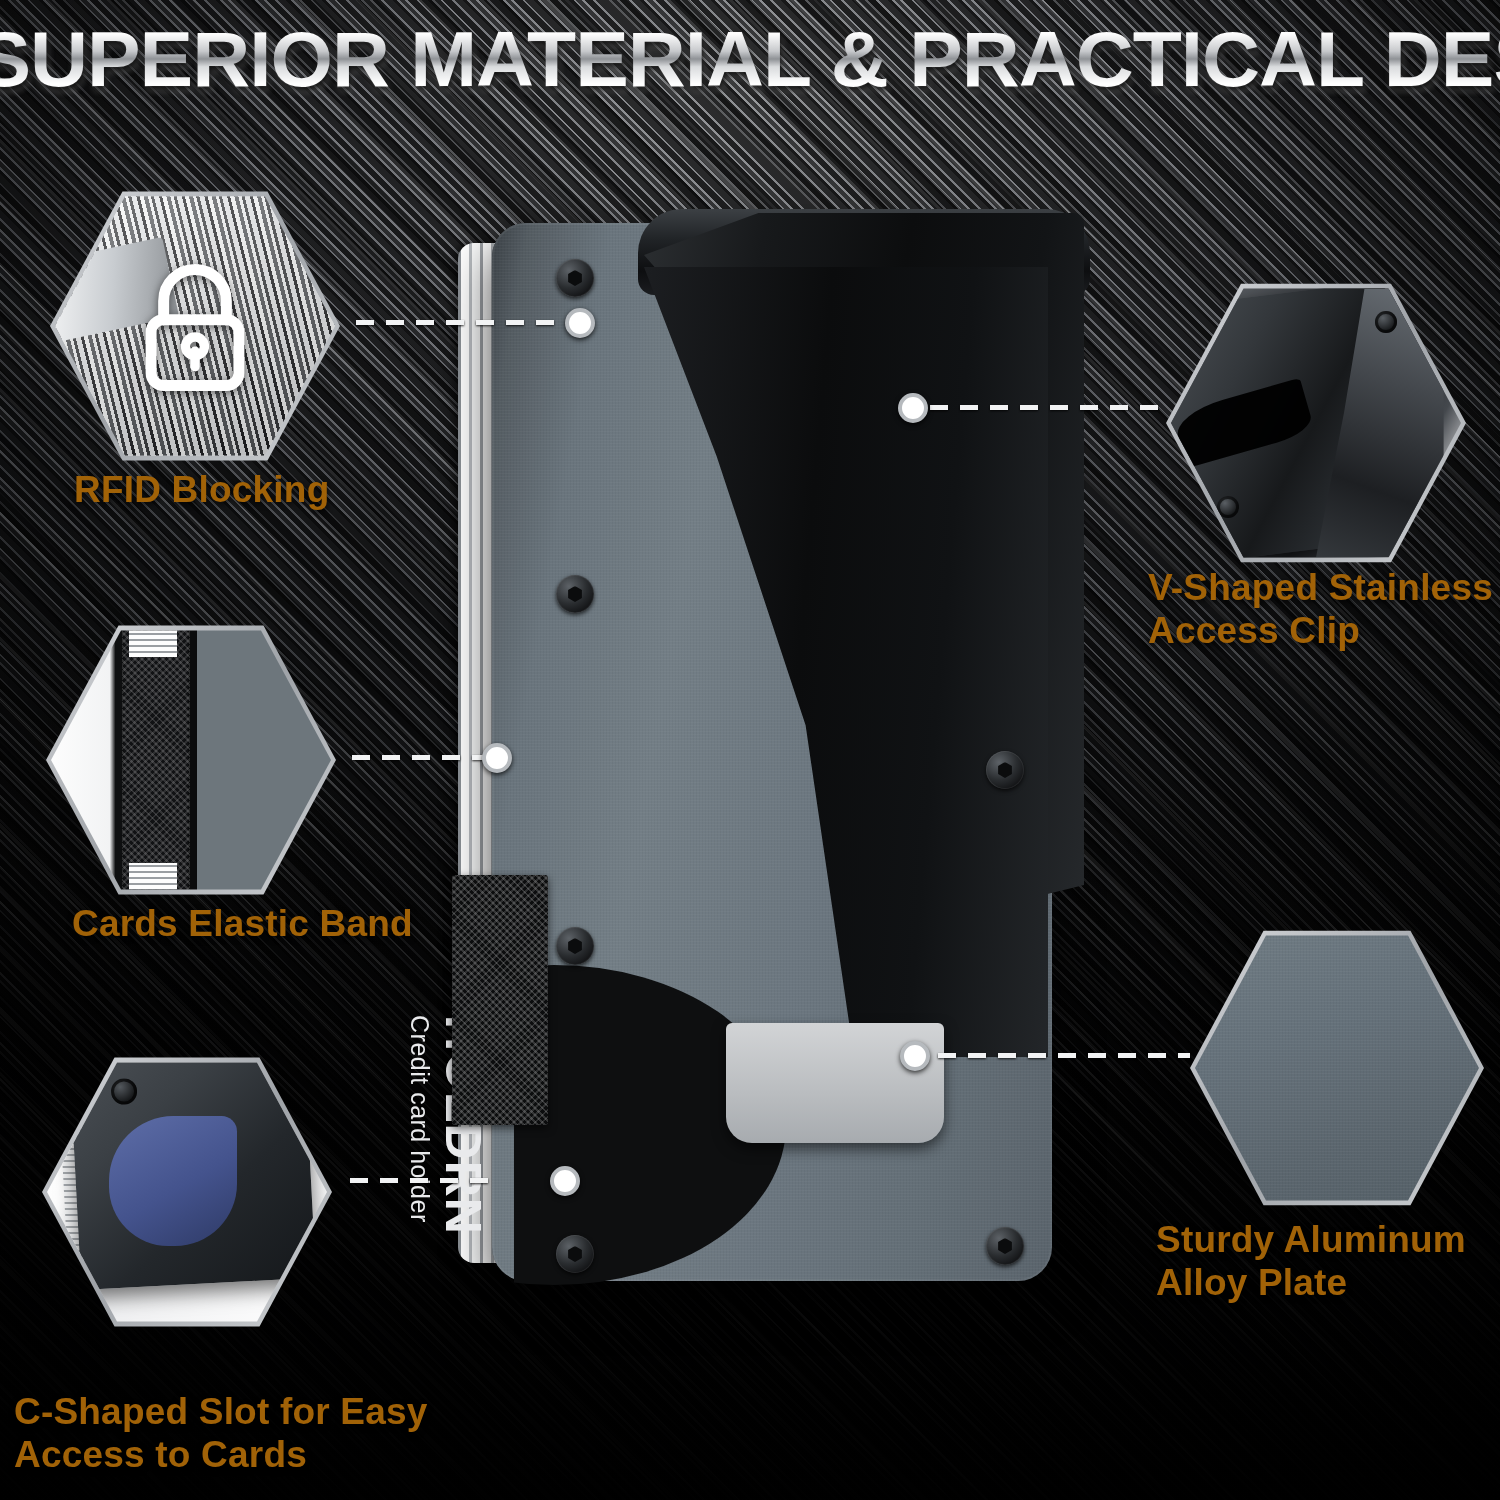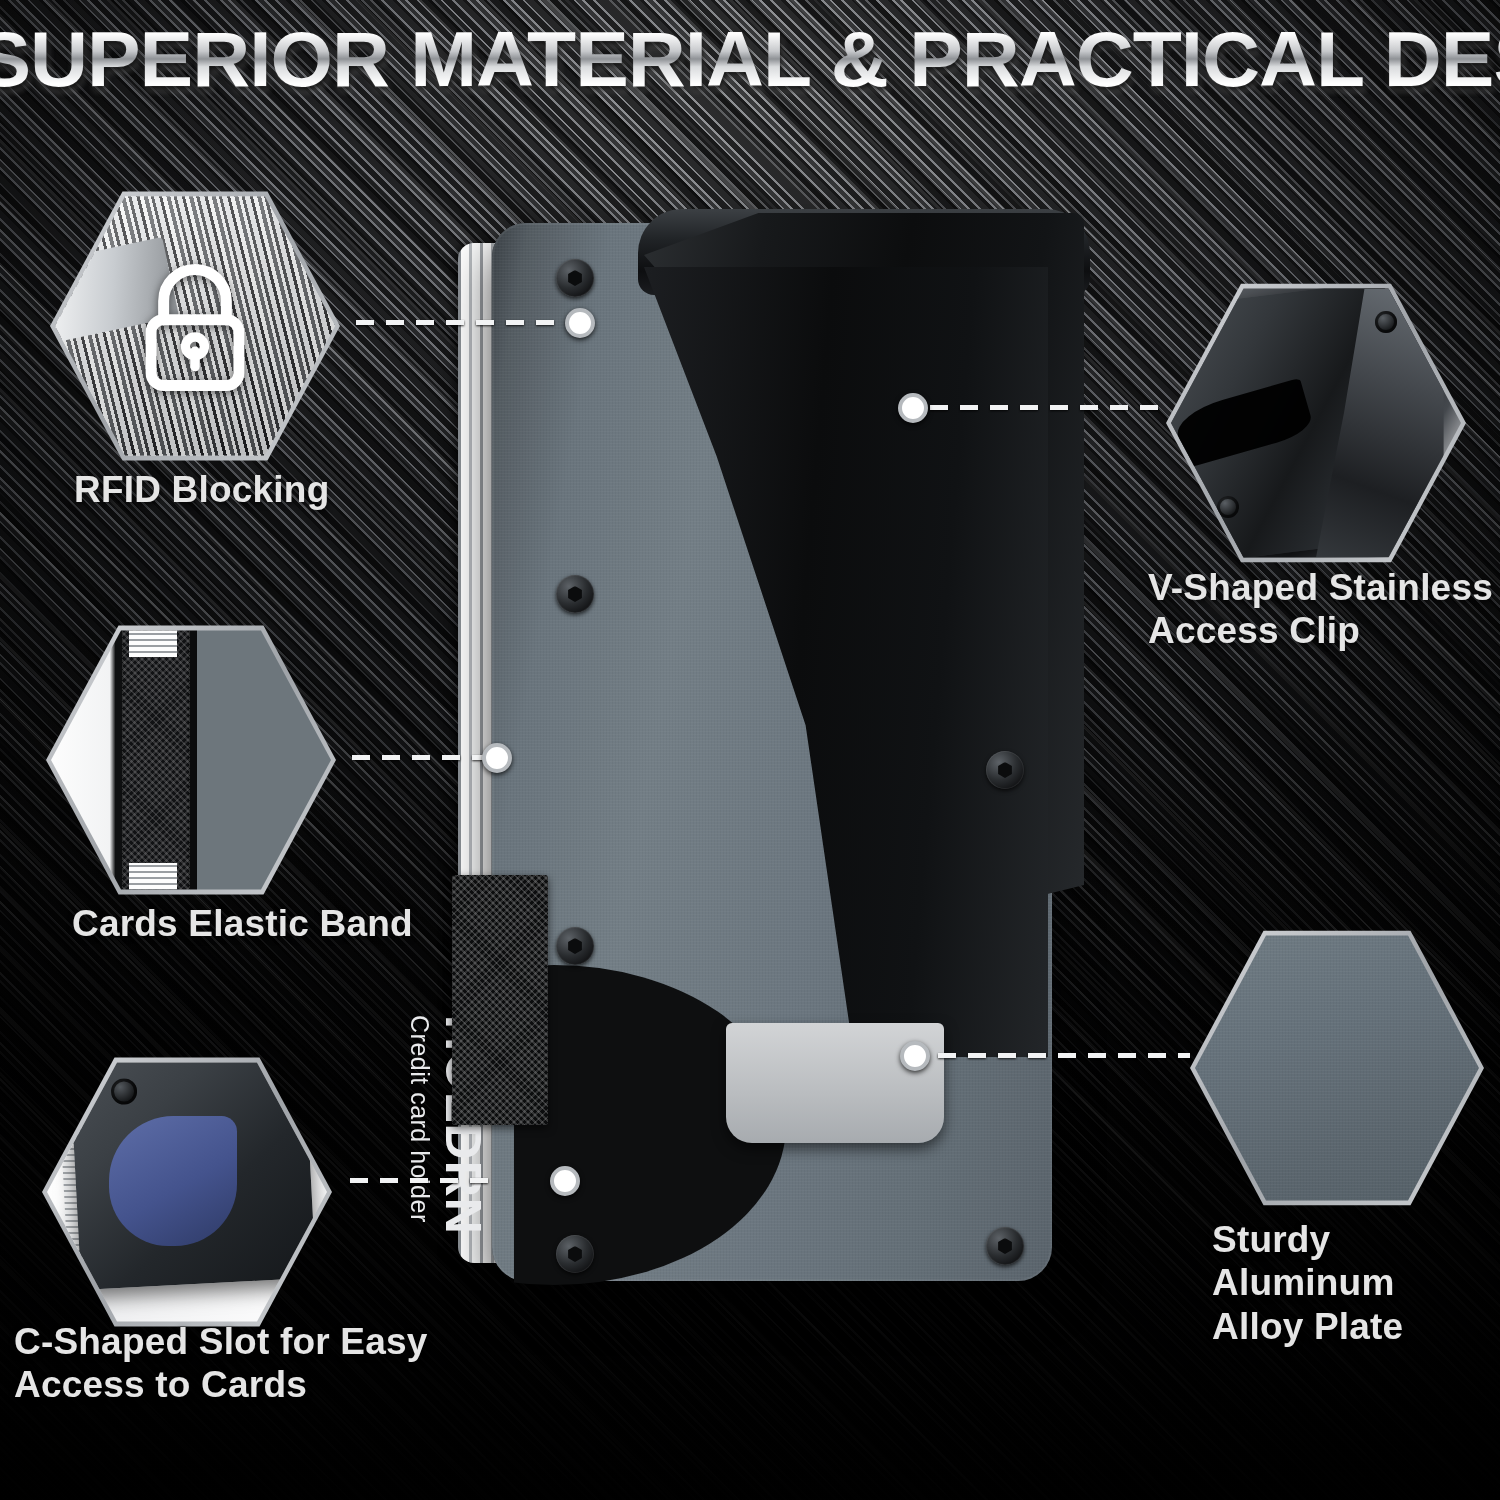--- a/index.html
+++ b/index.html
@@ -230,21 +230,21 @@
     content:"";
     position:absolute; inset:0;
     background-image:
       repeating-linear-gradient(0deg, rgba(255,255,255,.035) 0 1px, rgba(0,0,0,0) 1px 3px),
       repeating-linear-gradient(90deg, rgba(0,0,0,.035) 0 1px, rgba(0,0,0,0) 1px 3px);
   }
 
   
   .cap{
     position:absolute;
-    color:#e5e5e5;
+    color:#a16207;
     font-weight:700;
     font-size:37px;
     line-height:1.17;
     letter-spacing:.2px;
     text-shadow:0 2px 6px rgba(0,0,0,.85);
     white-space:pre-line;
   }
 
   
   .dash{
@@ -461,21 +461,21 @@
     <div class="hex-in">
       <div class="art-cslot">
         <div class="cslot-stack"></div>
         <div class="cslot-plate">
           <div class="cslot-screw"></div>
         </div>
         <div class="cslot-blue"></div>
       </div>
     </div>
   </div>
-  <div class="cap" style="left:14px; top:1320px;">C-Shaped Slot for Easy
+  <div class="cap" style="left:14px; top:1390px;">C-Shaped Slot for Easy
 Access to Cards</div>
   <div class="dash" style="left:350px; top:1178px; width:138px;"></div>
   <div class="dot" style="left:550px; top:1166px;"></div>
 
   <div class="hex" style="left:1166px; top:278px; width:300px; height:290px;">
     <div class="hex-in">
       <div class="art-clip">
         <div class="clip-body"></div>
         <div class="clip-fold"></div>
         <div class="clip-gap"></div>
@@ -487,18 +487,18 @@
   <div class="cap" style="left:1148px; top:566px;">V-Shaped Stainless
 Access Clip</div>
   <div class="dash" style="left:930px; top:405px; width:236px;"></div>
   <div class="dot" style="left:898px; top:393px;"></div>
 
   <div class="hex" style="left:1190px; top:925px; width:294px; height:286px;">
     <div class="hex-in">
       <div class="art-alu"></div>
     </div>
   </div>
-  <div class="cap" style="left:1212px; top:1218px;">Sturdy Aluminum
+  <div class="cap" style="left:1156px; top:1218px;">Sturdy Aluminum
 Alloy Plate</div>
   <div class="dash" style="left:938px; top:1053px; width:252px;"></div>
   <div class="dot" style="left:900px; top:1041px;"></div>
 
 </div>
 
 </body></html>

